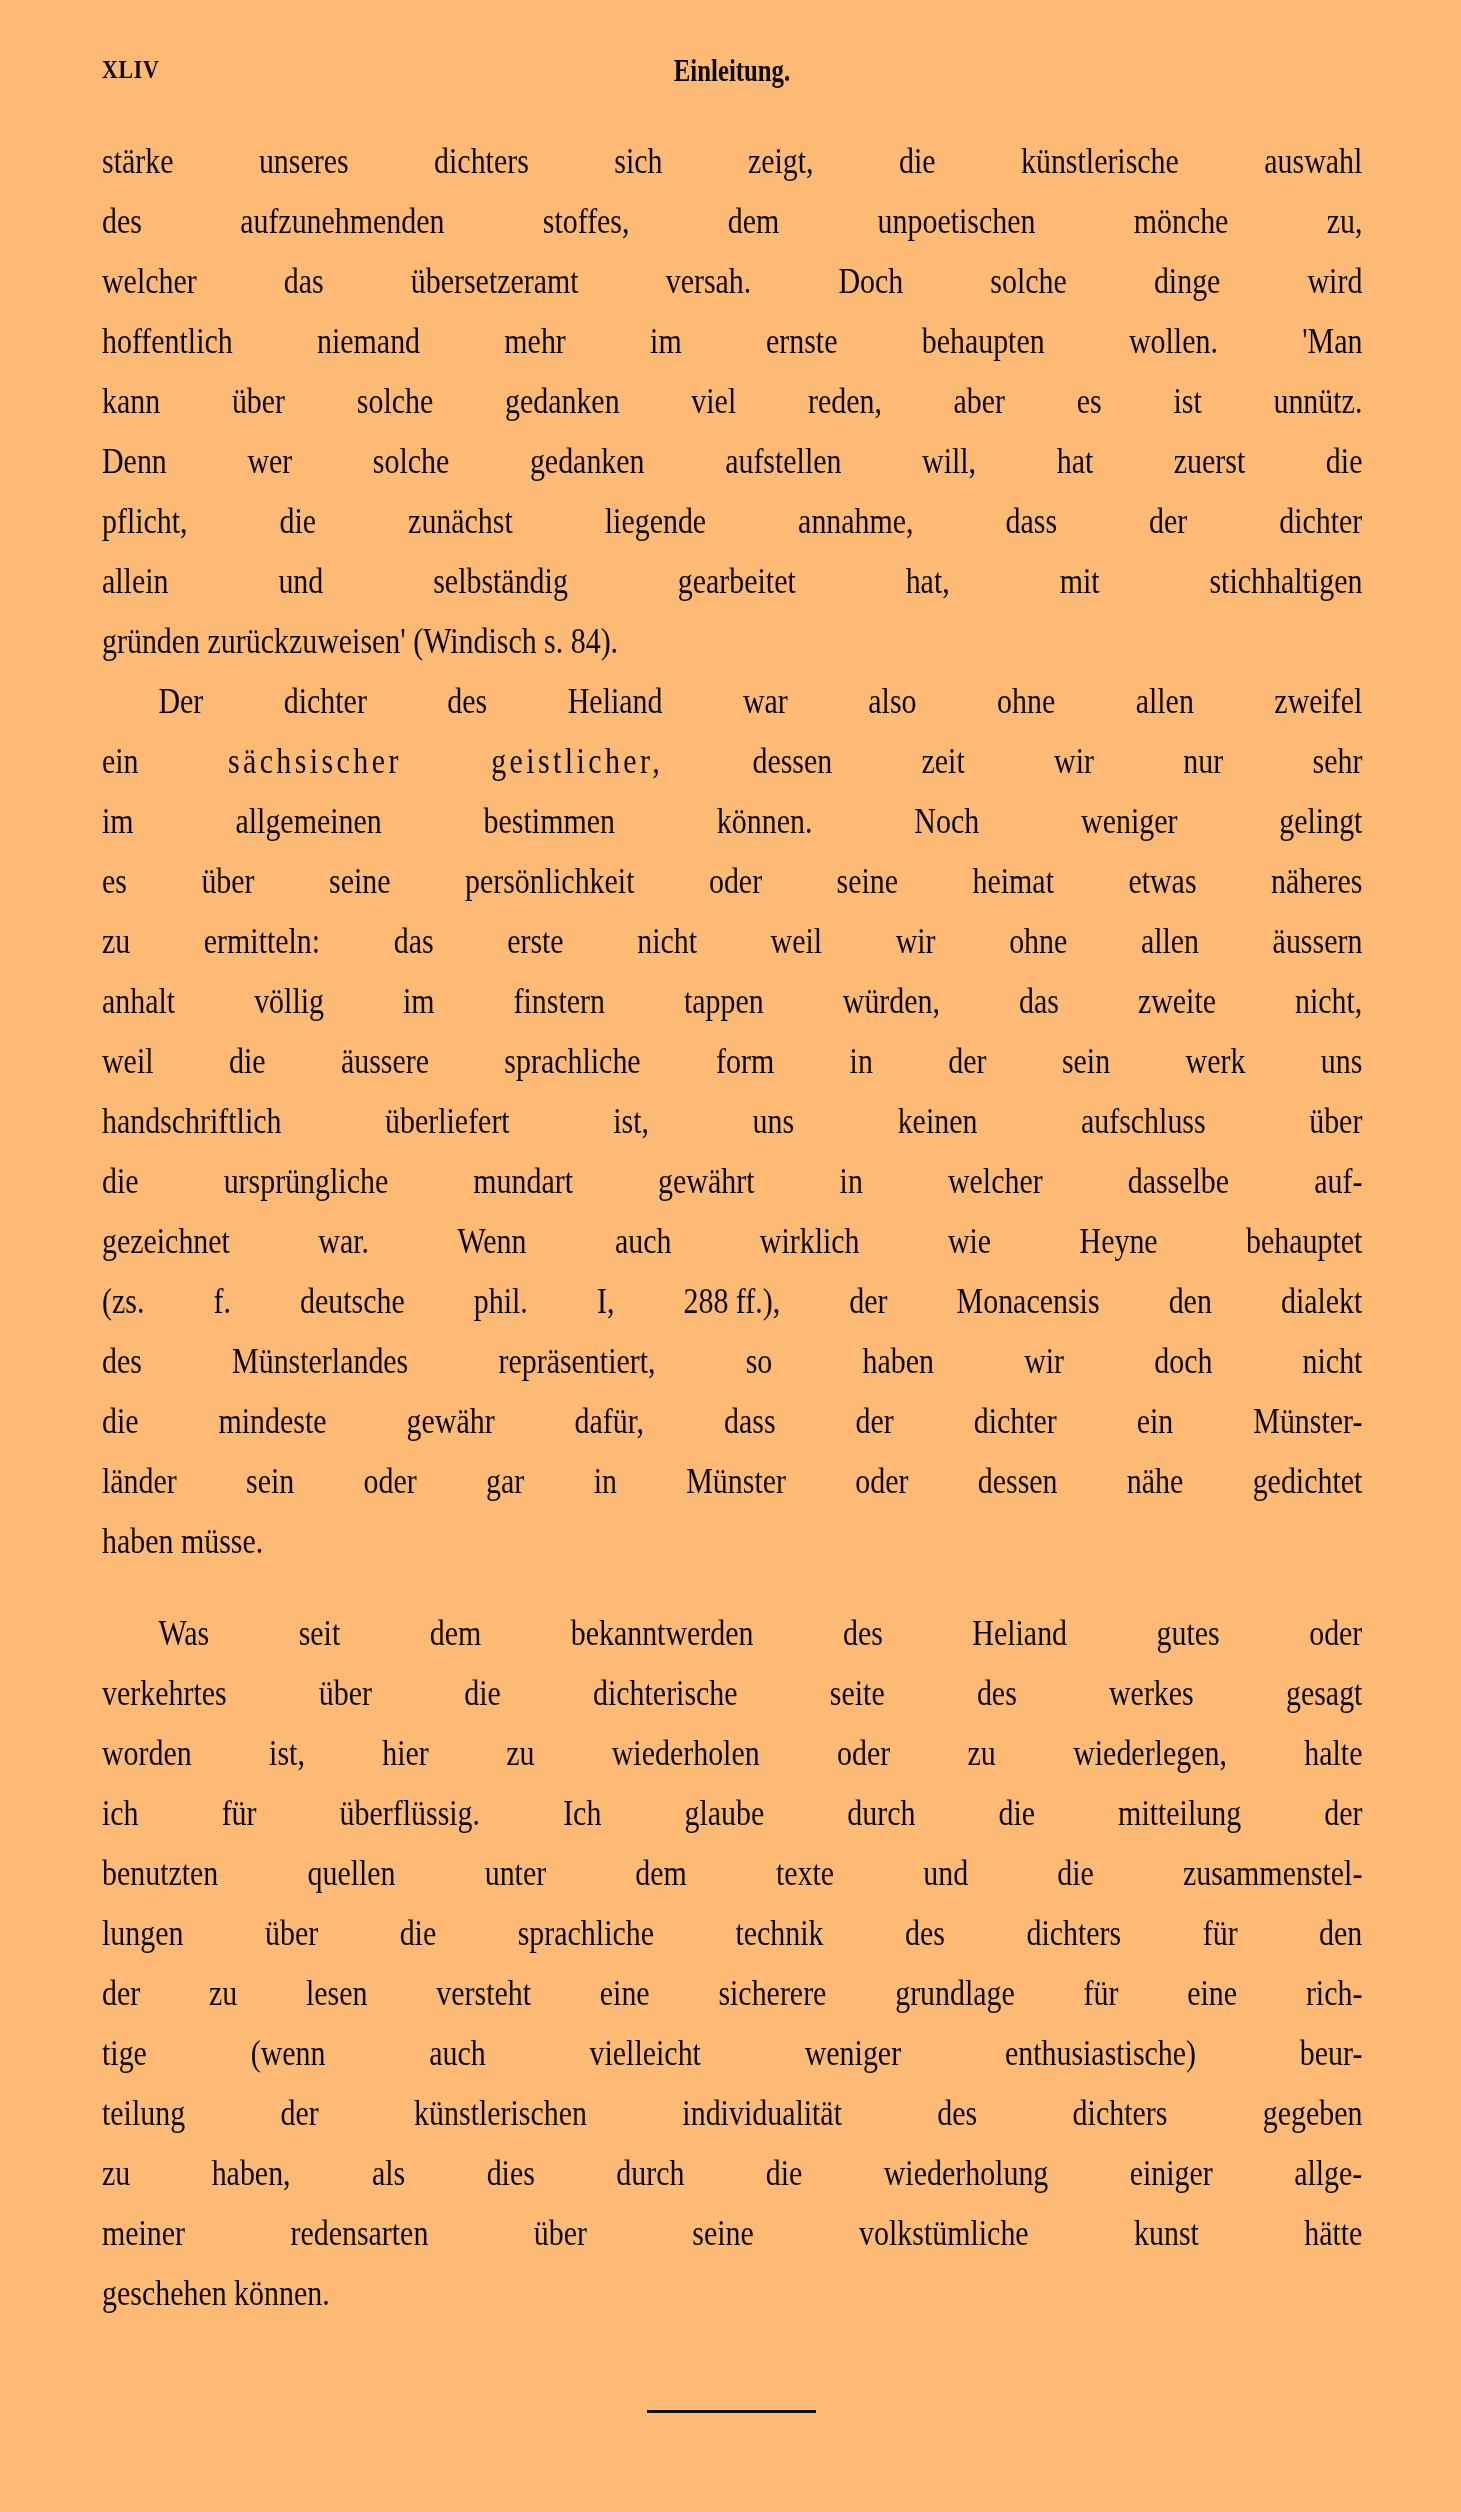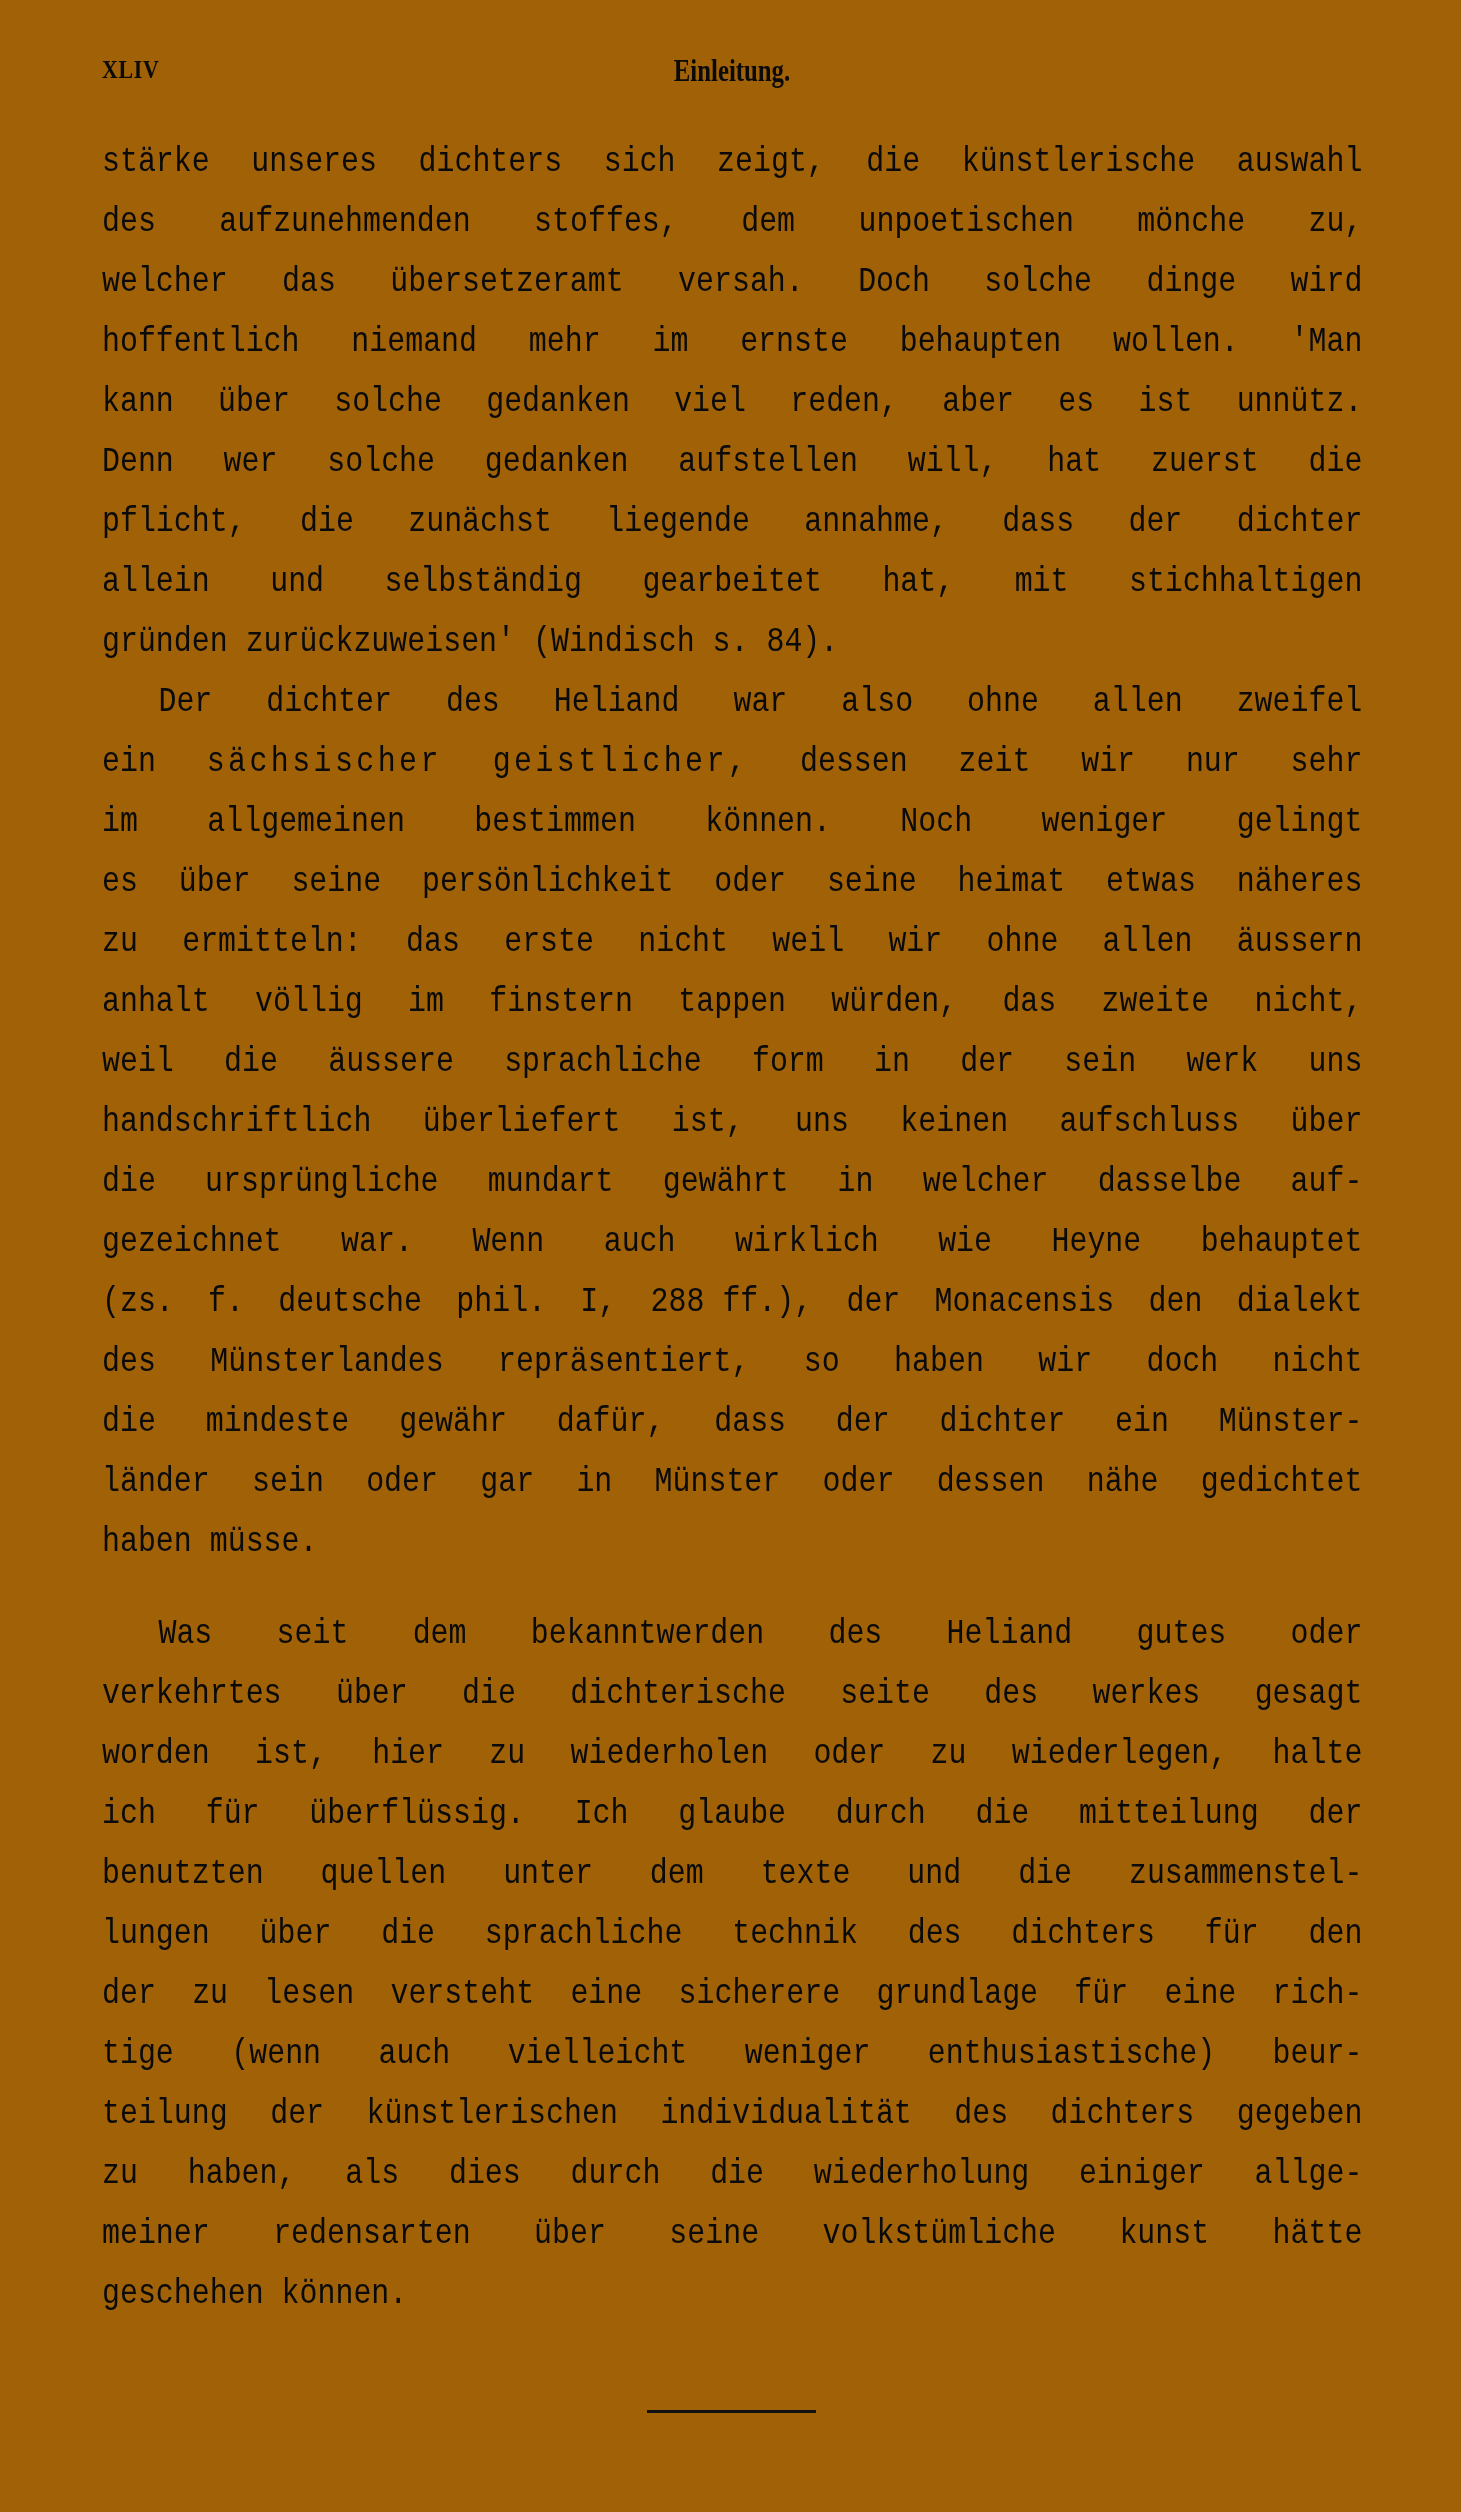--- a/index.html
+++ b/index.html
@@ -12,21 +12,21 @@
     height: 2512px;
     position: relative;
     font-family: "Liberation Serif", "DejaVu Serif", serif;
     color: #0a0a0a;
     overflow: hidden;
   }
 
   .page {
     position: absolute;
     inset: 0;
-    background: #a16207;
+    background: #fdba74;
   }
 
   
   .running-head {
     position: absolute;
     top: 55px;
     left: 102px;
     width: 1260px;
     height: 40px;
   }
@@ -63,21 +63,21 @@
     left: 102px;
     width: 1260px;
   }
 
   .para {
     margin: 0;
     font-size: 35px;
     line-height: 60px;
     text-align: justify;
     text-justify: inter-word;
-    font-family: Liberation Mono, monospace;
+    font-family: Liberation Serif, serif;
   }
   .para.gap-before { margin-top: 32px; }
 
   
   .line {
     display: block;
     white-space: nowrap;
     transform: scaleX(0.855);
     transform-origin: left center;
     width: 117%;

